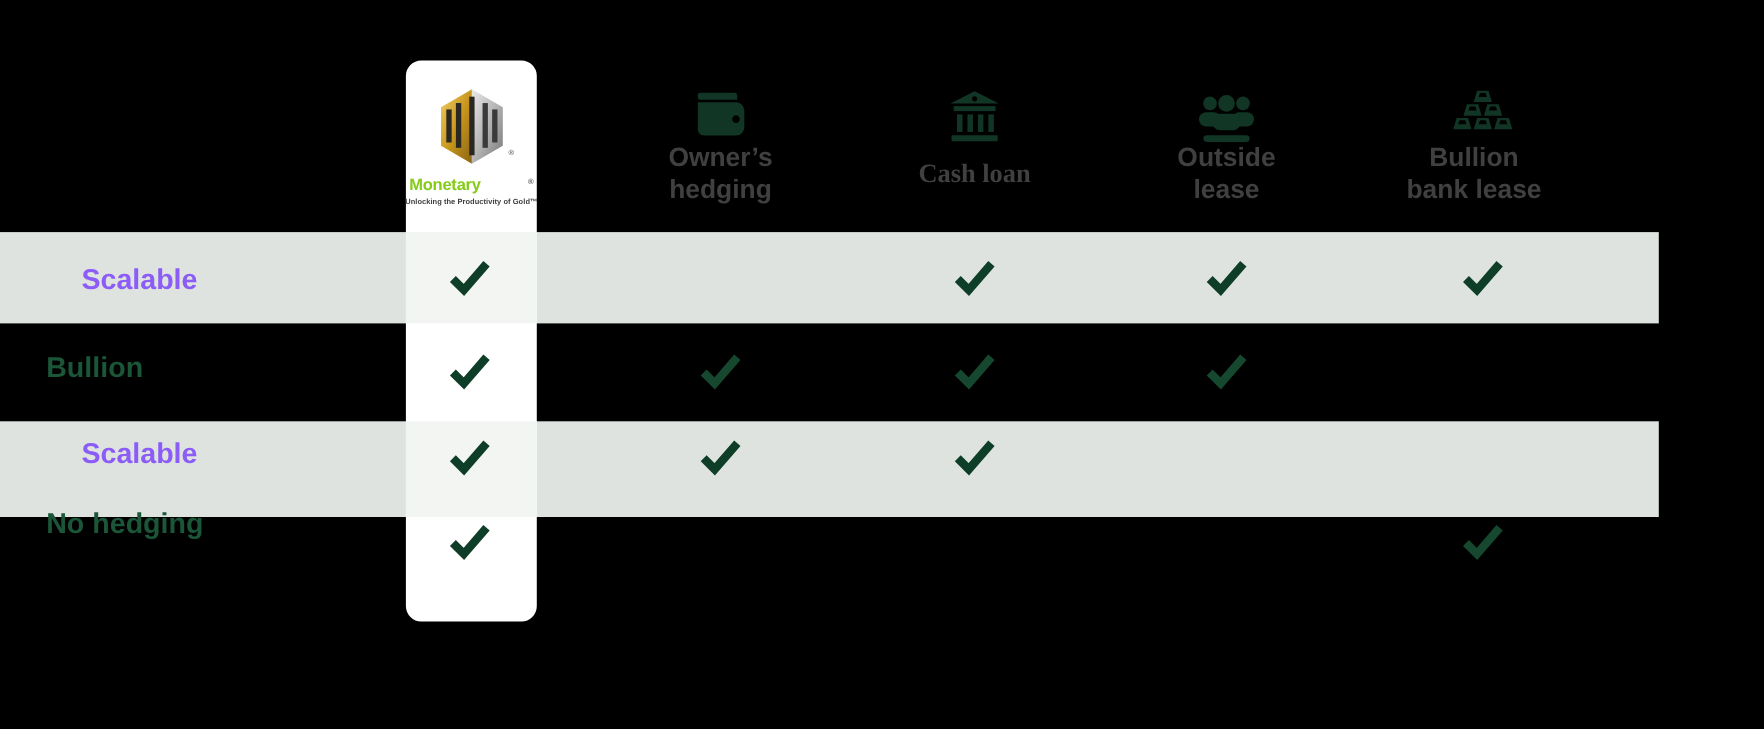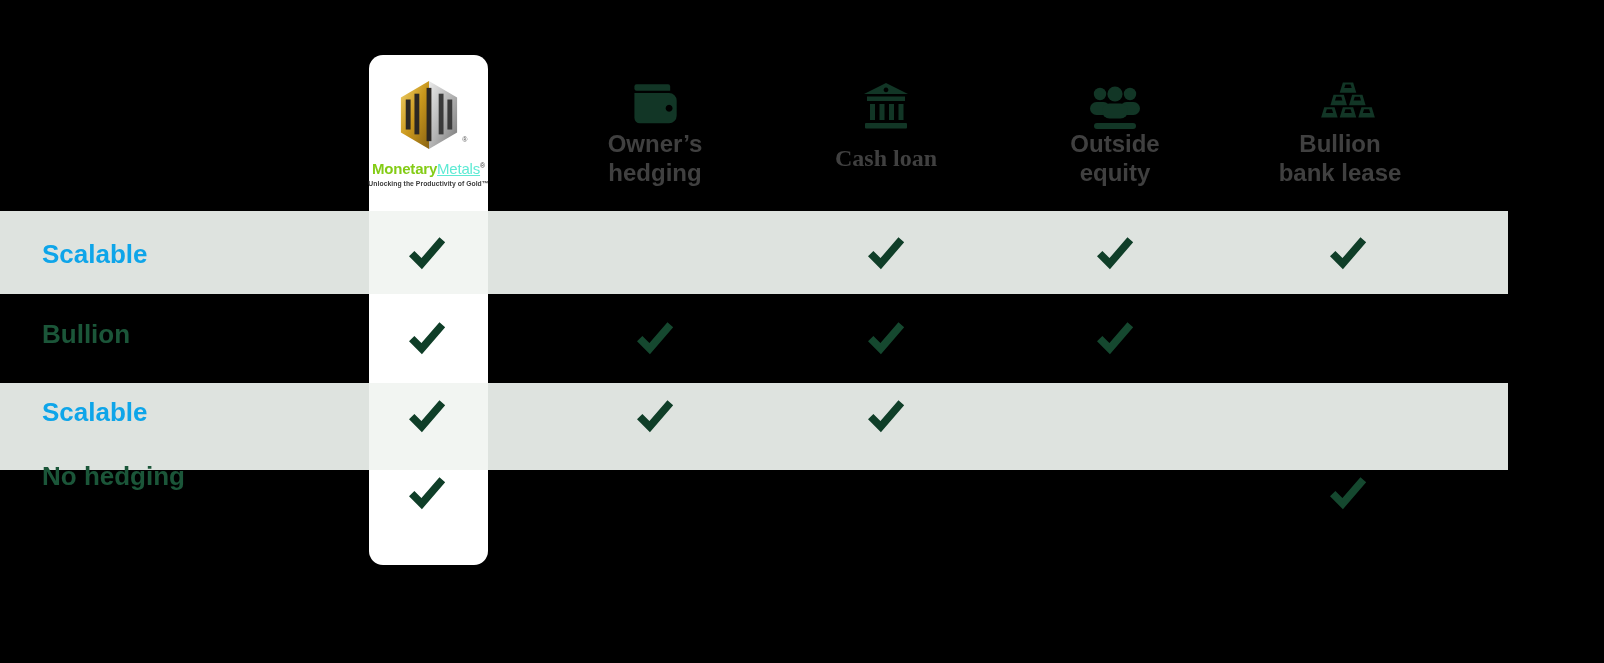--- a/index.html
+++ b/index.html
@@ -23,37 +23,37 @@
   }
   .hex-wrap{position:relative;width:62px;height:68px;}
   .hex-reg{
     position:absolute;right:-8px;bottom:6px;font-size:7px;color:#555;
   }
   .wordmark{
     margin-top:9px;font-size:15px;letter-spacing:-0.2px;white-space:nowrap;
     color:#383838;line-height:16px;
   }
   .wordmark .bold{font-weight:700;color:#84cc16;}
-  .wordmark .light{font-weight:400;color:#5eead4;text-decoration:underline;}
+  .wordmark .light{font-weight:400;color:#ffffff;text-decoration:underline;}
   .wordmark sup{font-size:7px;}
   .tagline{
     margin-top:3px;font-size:6.8px;font-weight:700;color:#3e3e3e;
     white-space:nowrap;letter-spacing:0.05px;
   }
   .hdr-icon{position:absolute;transform:translateX(-50%);line-height:0;}
   .hdr-label{
     position:absolute;top:127px;width:200px;height:62px;transform:translateX(-50%);
     display:flex;flex-direction:column;align-items:center;justify-content:center;
     font-size:24px;font-weight:600;color:#404040;line-height:29px;text-align:center;
   }
   .row-label{
     position:absolute;left:42px;transform:translateY(-50%);
     font-size:26px;font-weight:600;
   }
-  .row-label.on-band{color:#0ea5e9;}
+  .row-label.on-band{color:#8b5cf6;margin-left:32px;}
   .row-label.on-dark{color:#1b5639;}
   .check{
     position:absolute;width:38px;height:36px;transform:translate(-50%,-50%);line-height:0;
   }
 </style>
 </head>
 <body>
 
 <div class="stage">
 
@@ -126,21 +126,21 @@
       <circle cx="43" cy="10" r="6.2"></circle>
       <rect x="3" y="18" width="20" height="13" rx="6.5"></rect>
       <rect x="33" y="18" width="20" height="13" rx="6.5"></rect>
       <circle cx="28" cy="10" r="7.6"></circle>
       <rect x="15" y="19.5" width="26" height="15" rx="7.5"></rect>
       <rect x="7" y="39" width="42" height="6" rx="3"></rect>
     </svg>
   </div>
   <div class="hdr-label" style="left:1115px;">
     <span>Outside</span>
-    <span>equity</span>
+    <span>lease</span>
   </div>
 
   <div class="hdr-icon" style="left:1348px;top:78px;">
     <svg width="62" height="46" viewBox="0 0 60 44" fill="#123626">
       <path fill-rule="evenodd" transform="translate(22,4)" d="M3 0 L13 0 L16 10 L0 10 Z M5.5 2 L10.5 2 L11.6 5.5 L4.4 5.5 Z"></path>
       <path fill-rule="evenodd" transform="translate(13,16)" d="M3 0 L13 0 L16 10 L0 10 Z M5.5 2 L10.5 2 L11.6 5.5 L4.4 5.5 Z"></path>
       <path fill-rule="evenodd" transform="translate(31,16)" d="M3 0 L13 0 L16 10 L0 10 Z M5.5 2 L10.5 2 L11.6 5.5 L4.4 5.5 Z"></path>
       <path fill-rule="evenodd" transform="translate(4,28)" d="M3 0 L13 0 L16 10 L0 10 Z M5.5 2 L10.5 2 L11.6 5.5 L4.4 5.5 Z"></path>
       <path fill-rule="evenodd" transform="translate(22,28)" d="M3 0 L13 0 L16 10 L0 10 Z M5.5 2 L10.5 2 L11.6 5.5 L4.4 5.5 Z"></path>
       <path fill-rule="evenodd" transform="translate(40,28)" d="M3 0 L13 0 L16 10 L0 10 Z M5.5 2 L10.5 2 L11.6 5.5 L4.4 5.5 Z"></path>

